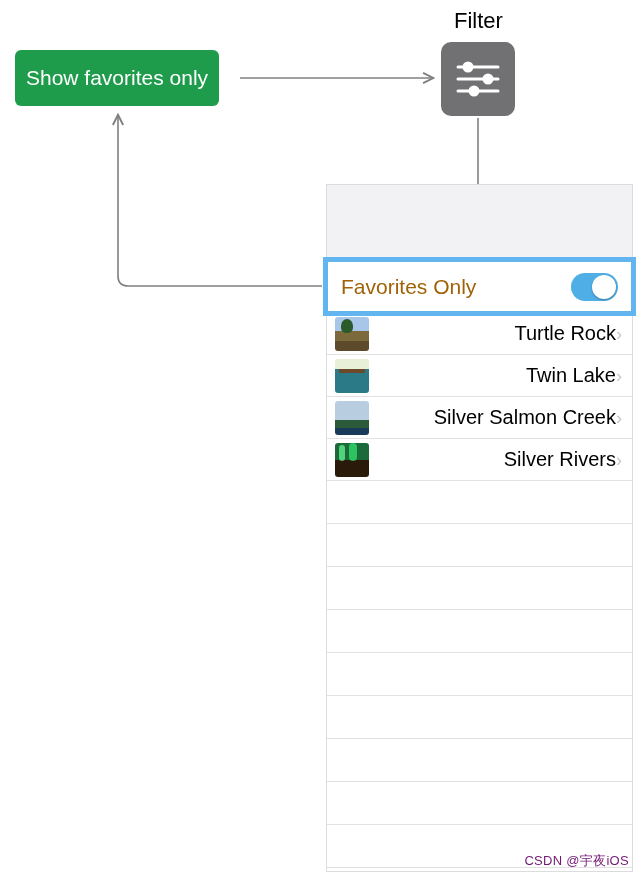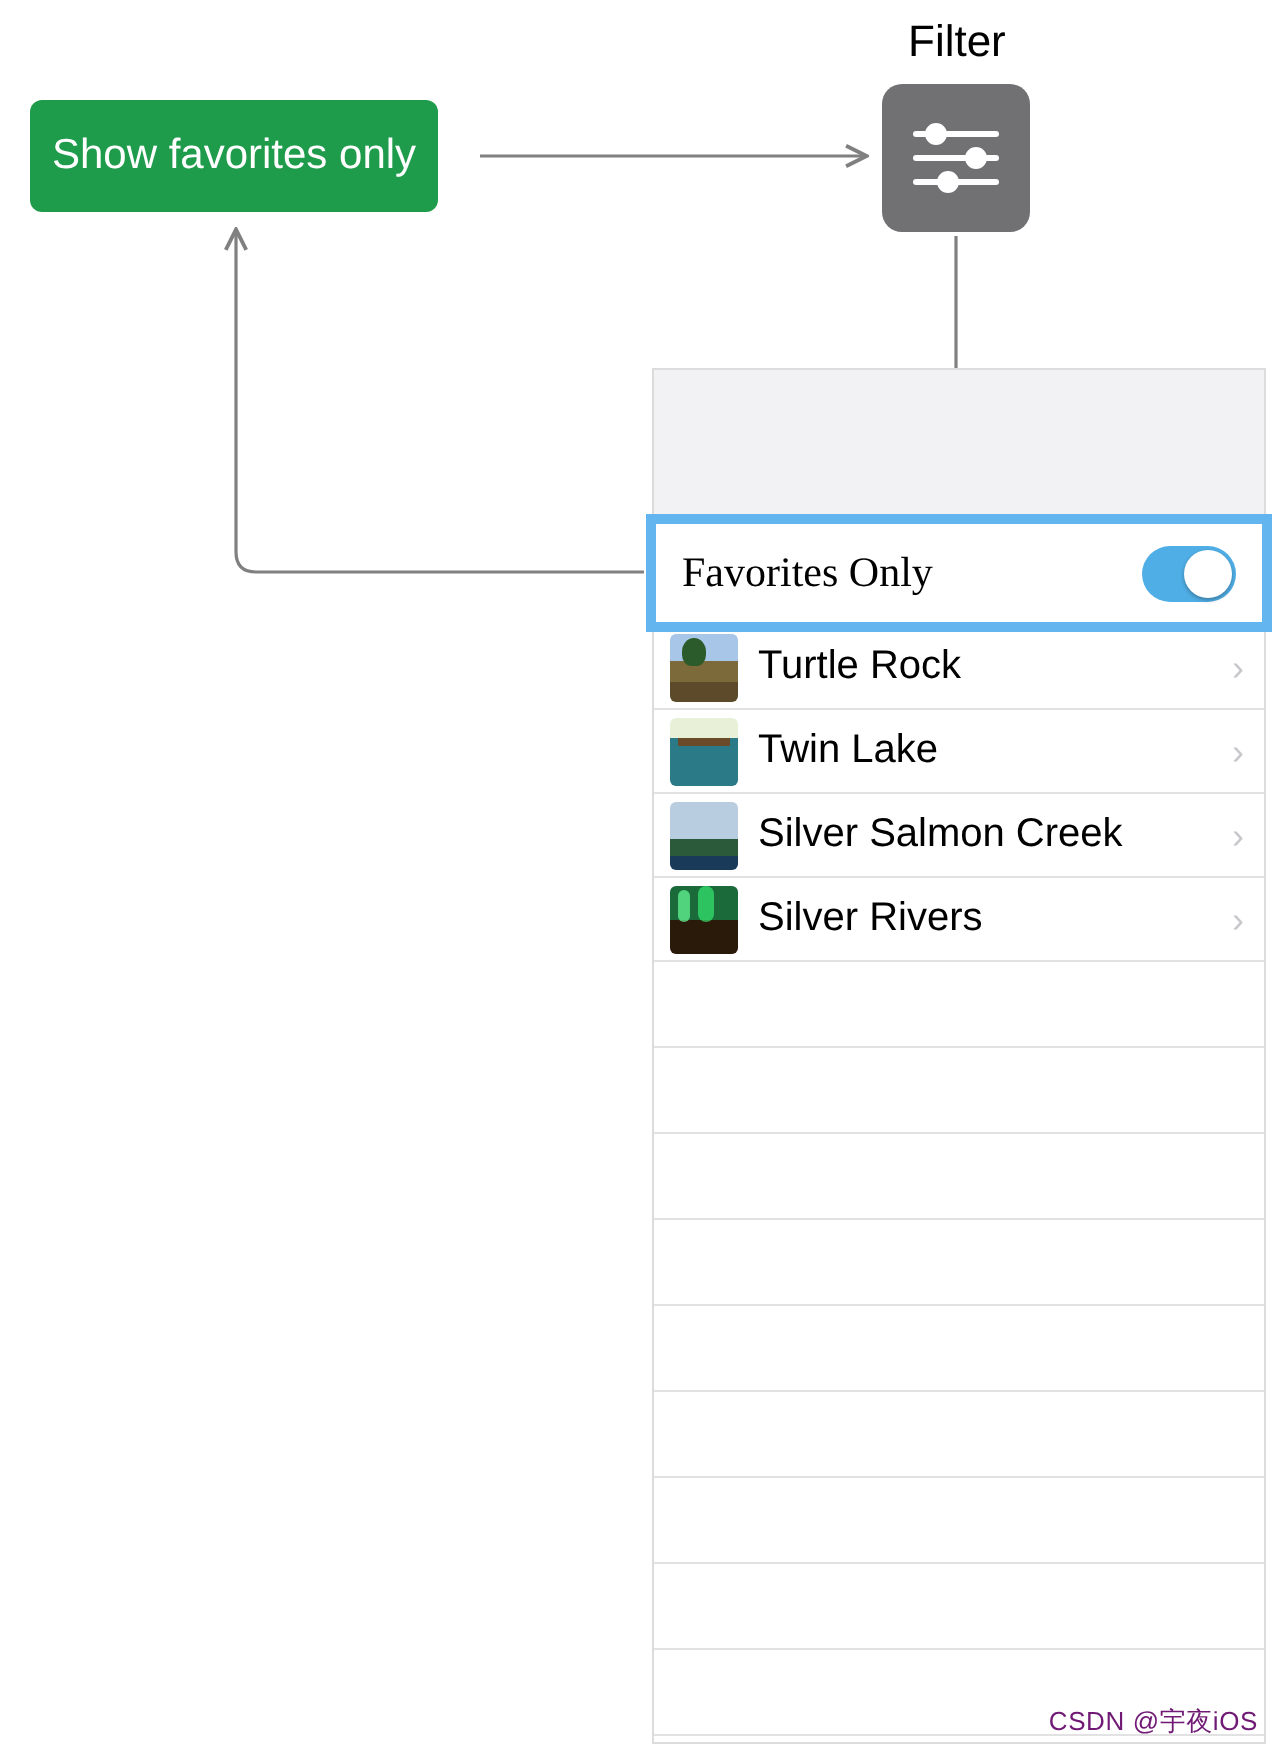--- a/index.html
+++ b/index.html
@@ -82,23 +82,22 @@
     height: 52px;
     background: #fff;
     border-bottom: 1px solid #e2e2e2;
     display: flex;
     align-items: center;
     padding: 0 14px 0 14px;
     box-sizing: border-box;
   }
   .fav-row .label {
     font-size: 21px;
-    color: #000000;
+    color: #a16207;
     flex: 1;
-    font-family: Liberation Serif, serif;
   }
   .fav-highlight {
     position: absolute;
     left: -4px; right: -4px; top: -4px; bottom: -4px;
     border: 5px solid #62b5ef;
     pointer-events: none;
     box-sizing: border-box;
   }
 
   .toggle {
@@ -119,20 +118,21 @@
     box-shadow: 0 1px 2px rgba(0,0,0,0.3);
   }
 
   .list-row {
     height: 42px;
     border-bottom: 1px solid #e2e2e2;
     display: flex;
     align-items: center;
     padding: 0 10px 0 8px;
     box-sizing: border-box;
+    text-align: right;
   }
   .thumb {
     width: 34px;
     height: 34px;
     border-radius: 3px;
     flex: 0 0 auto;
     margin-right: 10px;
     background: #888;
   }
   .list-row .name {

